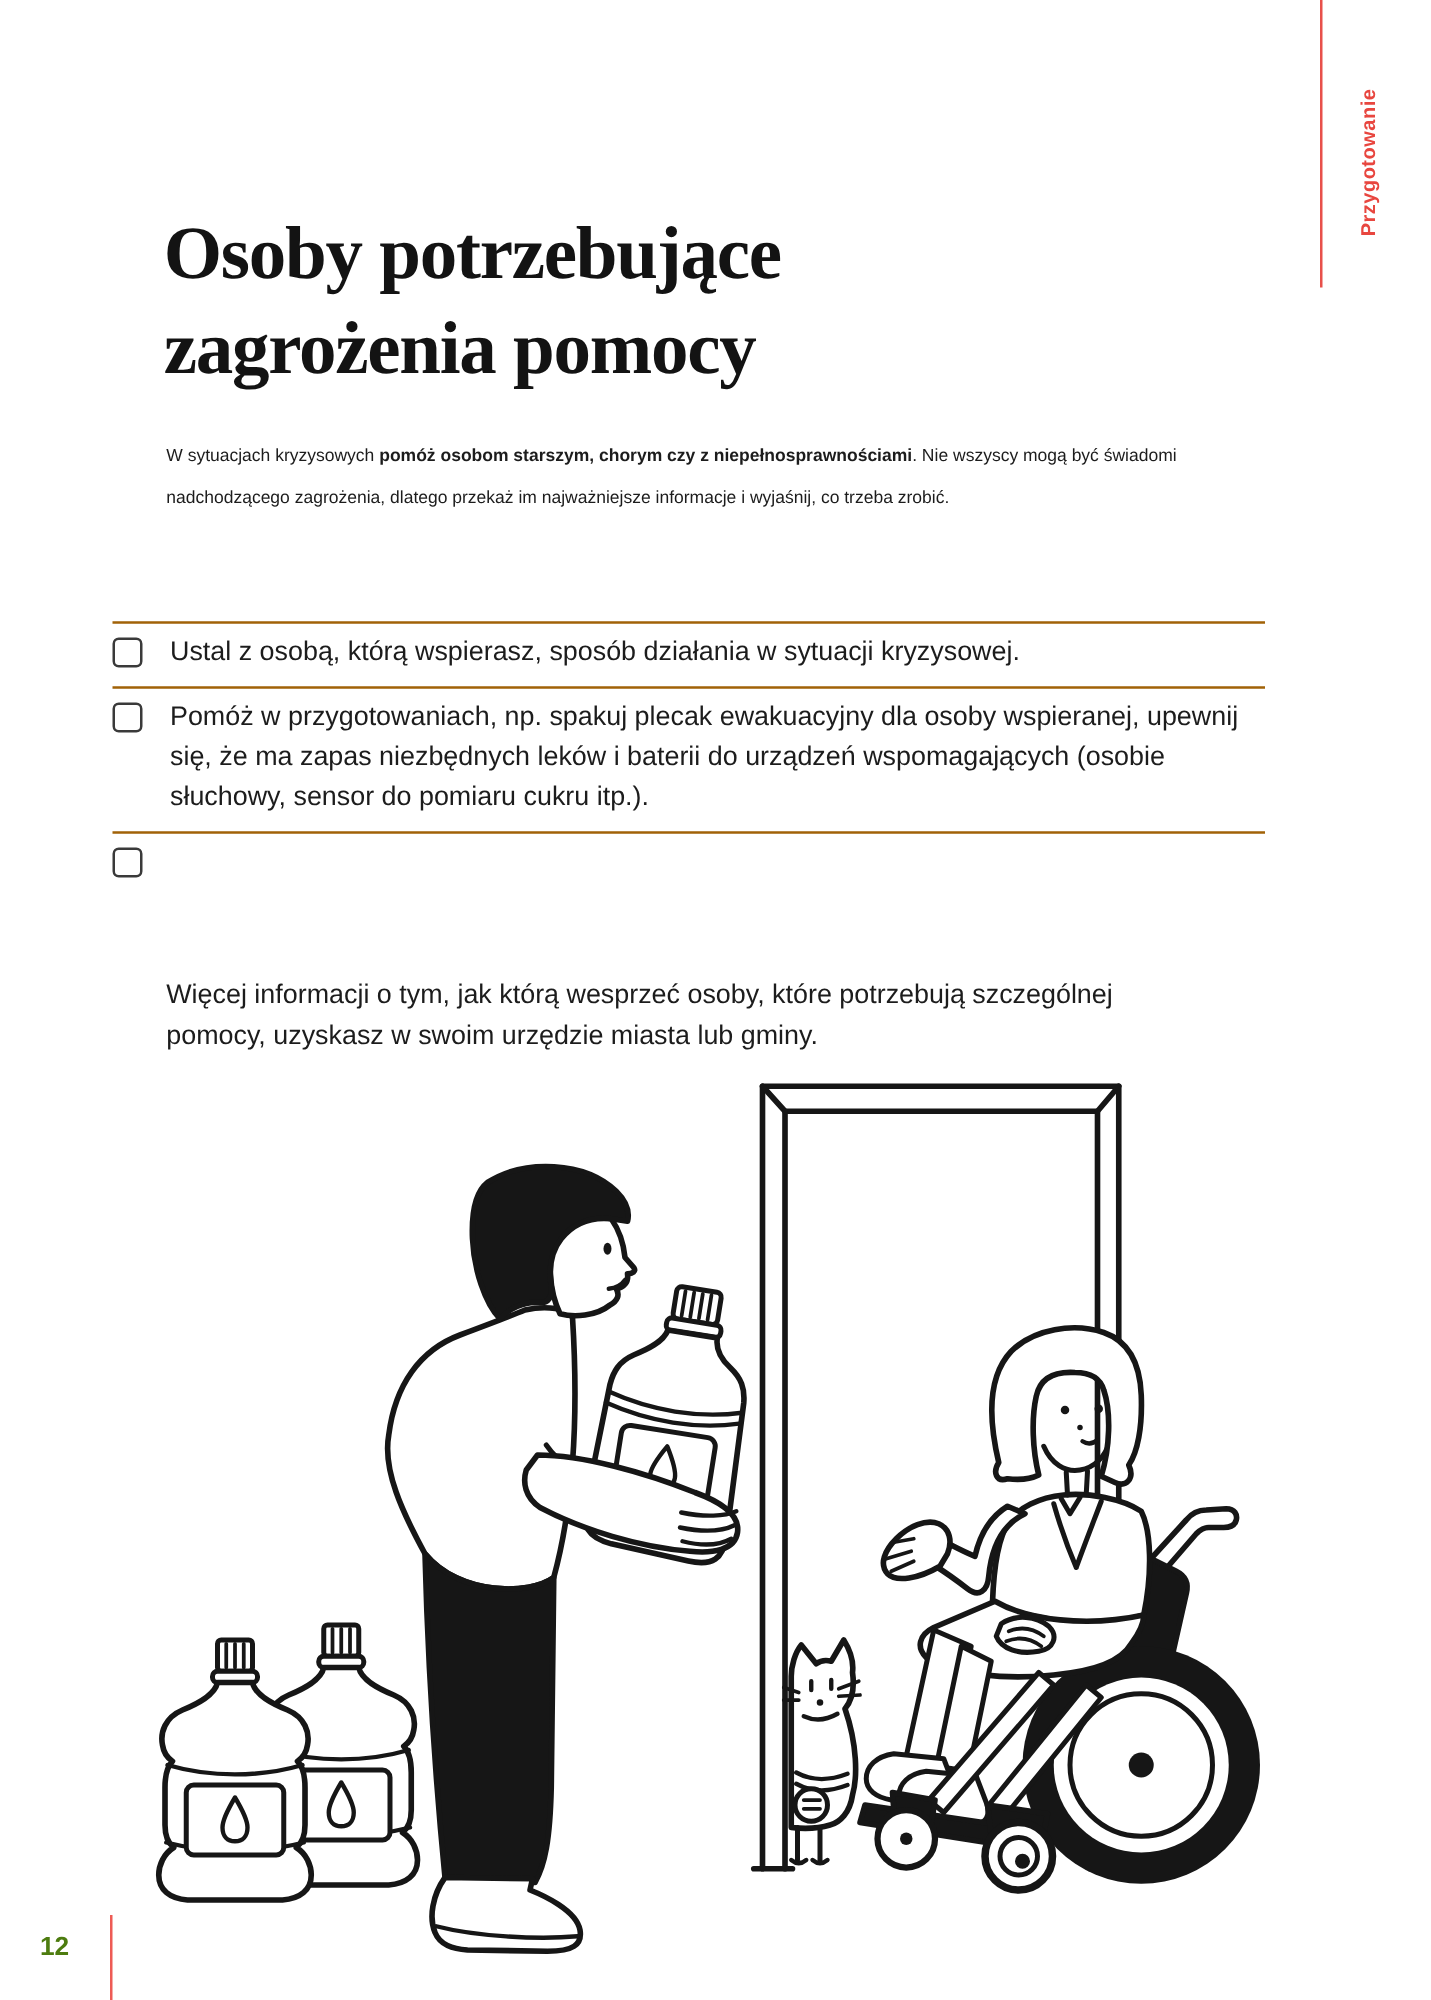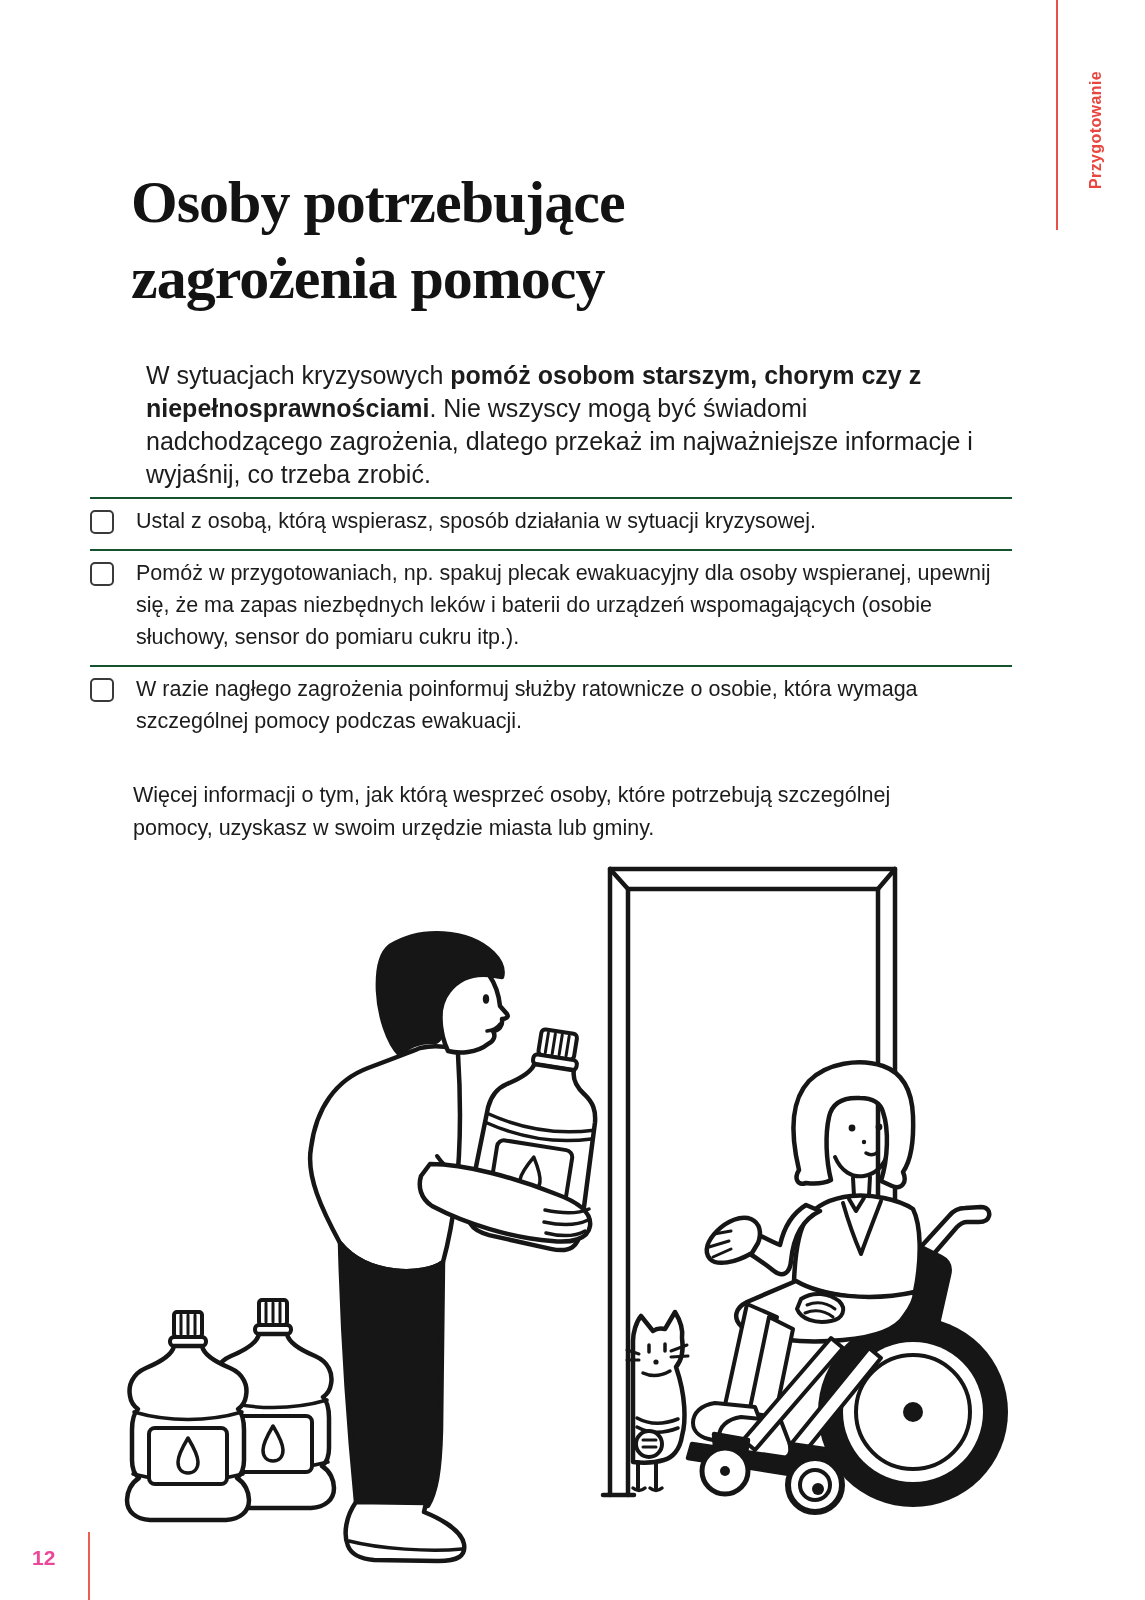--- a/index.html
+++ b/index.html
@@ -16,43 +16,43 @@
     font-size:16px; font-weight:700; color:#e8463f; letter-spacing:.4px; white-space:nowrap;
   }
   
   .title{
     position:absolute; left:131px; top:124px; width:860px;
     font-family:"Liberation Serif", serif; font-weight:700;
     font-size:60px; line-height:76px; letter-spacing:-1px; color:#131313;
   }
   
   .intro{
-    position:absolute; left:146px; top:334px; width:830px;
-    font-size:25px; line-height:33px;
+    position:absolute; left:133px; top:334px; width:830px;
+    font-size:14px; line-height:33px;
   }
   .intro b{font-weight:700;}
   
   .checklist{position:absolute; left:90px; top:497px; width:922px;}
   .check-item{
-    border-top:2px solid #14532d;
+    border-top:2px solid #a16207;
     padding:6px 0 12px 0;
     display:flex; align-items:flex-start; gap:22px;
   }
   .checkbox{
     flex:none; width:20px; height:20px; margin-top:5px;
     border:2.5px solid #3a3a3a; border-radius:5px; background:#fff;
   }
   .check-label{font-size:21.5px; line-height:32px;}
   
   .more-info{
     position:absolute; left:133px; top:757px; width:830px;
     font-size:21.5px; line-height:33px;
   }
   
-  .page-number{position:absolute; left:32px; top:1546px; font-size:21px; font-weight:700; color:#ec4899;}
+  .page-number{position:absolute; left:32px; top:1546px; font-size:21px; font-weight:700; color:#4d7c0f;}
   .bottom-rule{position:absolute; left:88px; top:1532px; width:2px; height:68px; background:#ee5b55;}
   
   .illustration{position:absolute; left:0; top:0; width:1145px; height:1600px; pointer-events:none;}
 </style>
 </head>
 <body>
 
 <div class="page">
 
   <div class="side-rule"></div>
@@ -68,21 +68,20 @@
       <span class="check-label">Ustal z osobą, którą wspierasz, sposób działania w sytuacji kryzysowej.</span>
     </div>
 
     <div class="check-item">
       <span class="checkbox"></span>
       <span class="check-label">Pomóż w przygotowaniach, np. spakuj plecak ewakuacyjny dla osoby wspieranej, upewnij się, że ma zapas niezbędnych leków i baterii do urządzeń wspomagających (osobie słuchowy, sensor do pomiaru cukru itp.).</span>
     </div>
 
     <div class="check-item">
       <span class="checkbox"></span>
-      <span class="check-label">W razie nagłego zagrożenia poinformuj służby ratownicze o osobie, która wymaga szczególnej pomocy podczas ewakuacji.</span>
     </div>
   </div>
 
   <p class="more-info">Więcej informacji o tym, jak którą wesprzeć osoby, które potrzebują szczególnej pomocy, uzyskasz w swoim urzędzie miasta lub gminy.</p>
 
   <div class="page-number">12</div>
   <div class="bottom-rule"></div>
 
   <svg class="illustration" viewBox="0 0 1145 1600" xmlns="http://www.w3.org/2000/svg">
     <g stroke="#161616" stroke-width="4.5" fill="none" stroke-linecap="round" stroke-linejoin="round">

